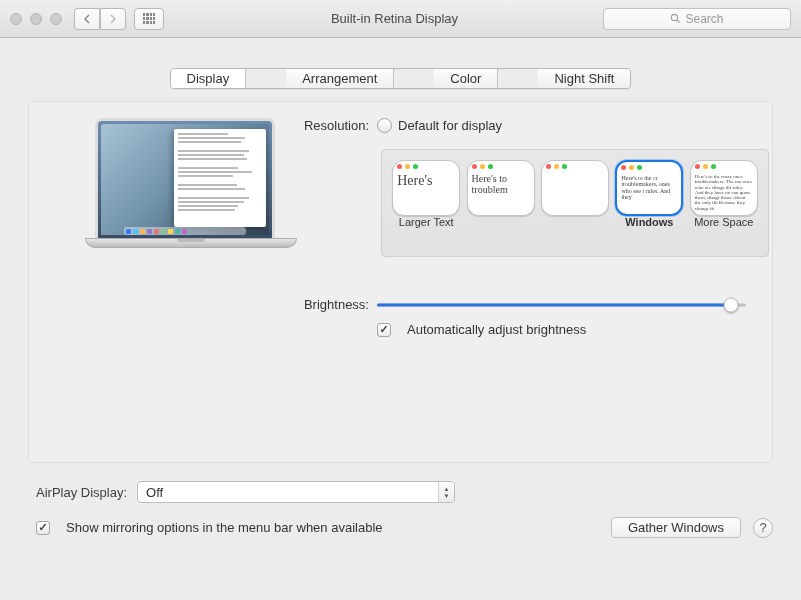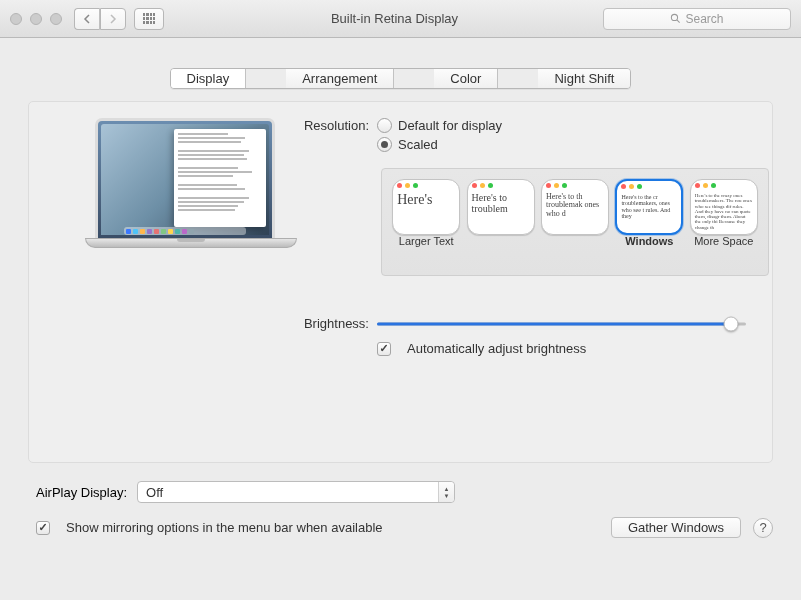--- a/index.html
+++ b/index.html
@@ -178,21 +178,21 @@
     .checkbox-row { display: flex; align-items: center; gap: 16px; font-size: 13px; }
     .checkbox {
       width: 14px; height: 14px; border-radius: 3px; border: 1px solid #a5a5a5;
       background: linear-gradient(#fff,#e8e8e8);
       display: flex; align-items: center; justify-content: center;
     }
     .checkbox.checked::after { content: "✓"; font-size: 11px; color: #444; font-weight: 700; line-height: 1; }
 
     
     .bottom1 { display: flex; align-items: center; gap: 10px; margin-top: 18px; padding-left: 8px;}
-    .airplay-label { font-size: 13px; color: #000000; }
+    .airplay-label { font-size: 13px; color: #404040; }
     .select {
       width: 318px; height: 22px; background: #fff; border: 1px solid #bcbcbc;
       border-radius: 4px; position: relative; display: flex; align-items: center; padding-left: 8px;
       font-size: 13px;
     }
     .select .arrows {
       position: absolute; right: 0; top: 0; bottom: 0; width: 16px;
       border-left: 1px solid #d0d0d0; display: flex; flex-direction: column;
       align-items: center; justify-content: center; font-size: 6px; color: #555; gap: 1px;
       background: linear-gradient(#fcfcfc,#ececec); border-radius: 0 4px 4px 0;
@@ -310,24 +310,20 @@
         </div>
     </div>
 
     <div class="row">
       <div class="label-col">Resolution:</div>
       <div class="ctrl-col">
         <div class="radio-row">
           <div class="radio-btn"></div>
           <span>Default for display</span>
         </div>
-        <div class="radio-row">
-          <div class="radio-btn checked"></div>
-          <span>Scaled</span>
-        </div>
       </div>
     </div>
 
     <div class="res-box">
       <div class="thumb-wrap">
         <div class="thumb t1">
           <div class="lights">
               <span class="lr"></span>
               <span class="ly"></span>
               <span class="lg"></span>
@@ -347,21 +343,20 @@
         </div>
         <div class="caption">&nbsp;</div>
       </div>
       <div class="thumb-wrap">
         <div class="thumb t3">
           <div class="lights">
               <span class="lr"></span>
               <span class="ly"></span>
               <span class="lg"></span>
             </div>
-          <div class="txt">Here's to th troublemak ones who d</div>
         </div>
         <div class="caption">&nbsp;</div>
       </div>
       <div class="thumb-wrap default">
         <div class="thumb t4 selected">
           <div class="lights">
               <span class="lr"></span>
               <span class="ly"></span>
               <span class="lg"></span>
             </div>

